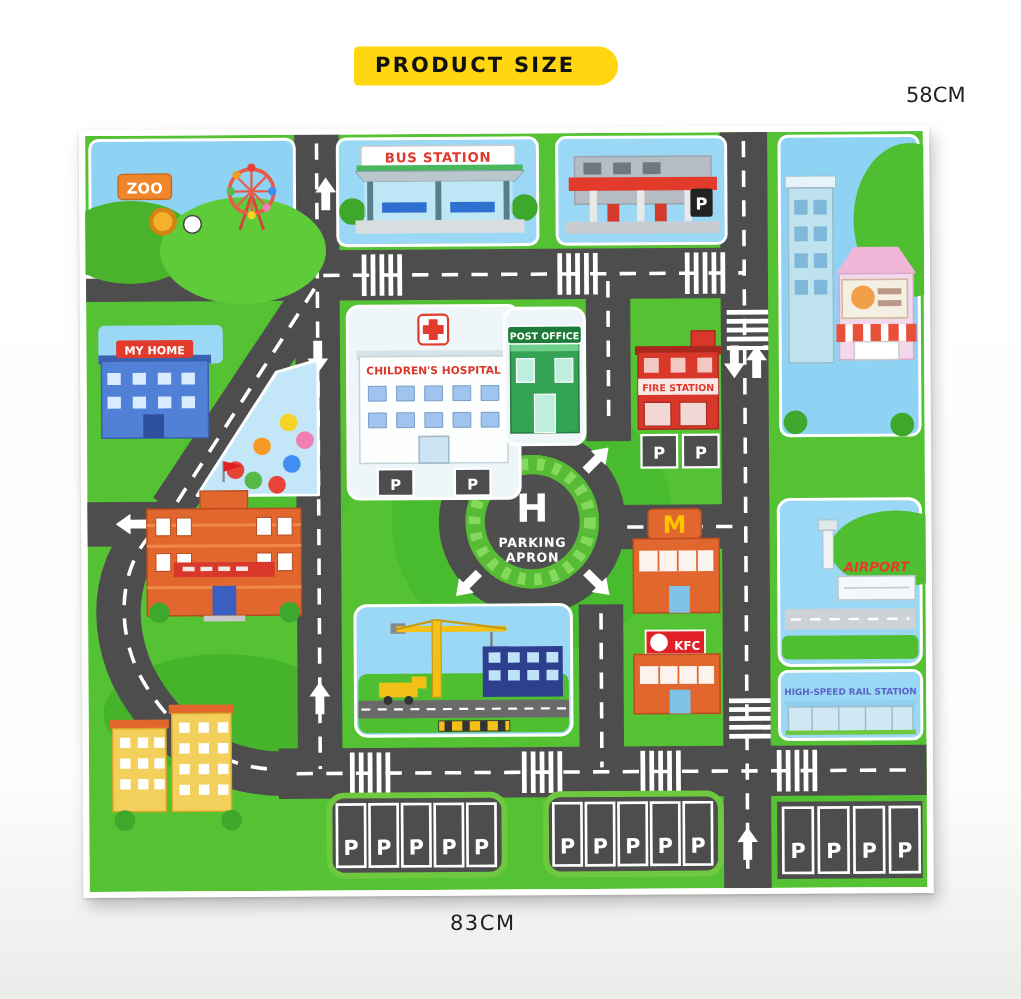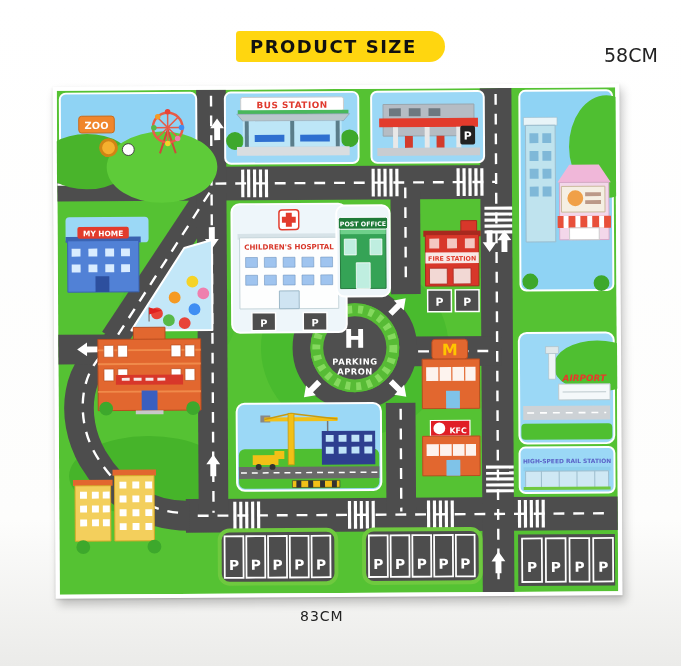--- a/index.html
+++ b/index.html
@@ -8,27 +8,27 @@
     font-family:"DejaVu Sans","Liberation Sans",sans-serif;
     background:#fff;
   }
   .page{
     position:relative;width:681px;height:666px;overflow:hidden;
     background:linear-gradient(180deg,#ffffff 0%,#fdfdfc 78%,#ebebe9 100%);
   }
   .badge{
     position:absolute;left:236px;top:31px;
     background:#ffd60f;color:#111;
-    font-weight:800;font-size:18px;letter-spacing:1.5px;
+    font-weight:800;font-size:14px;letter-spacing:1.5px;
     padding:5px 28px 5px 14px;
     border-radius:4px 18px 18px 4px;
     white-space:nowrap;
   }
   .dim{position:absolute;color:#222;font-weight:500;}
-  .dim-h{left:604px;top:44px;font-size:19px;}
+  .dim-h{left:604px;top:56px;font-size:14px;}
   .dim-w{left:300px;top:608px;font-size:14px;letter-spacing:1px;}
   .mat{
     position:absolute;left:54px;top:85px;width:567px;height:512px;
     background:#fff;padding:4px;box-sizing:border-box;
     transform:rotate(-0.35deg);
     box-shadow:3px 6px 10px rgba(0,0,0,.22), 0 1px 2px rgba(0,0,0,.15);
   }
   .mat svg{display:block;width:100%;height:100%;}
   text{font-family:"DejaVu Sans","Liberation Sans",sans-serif;}
 </style>

